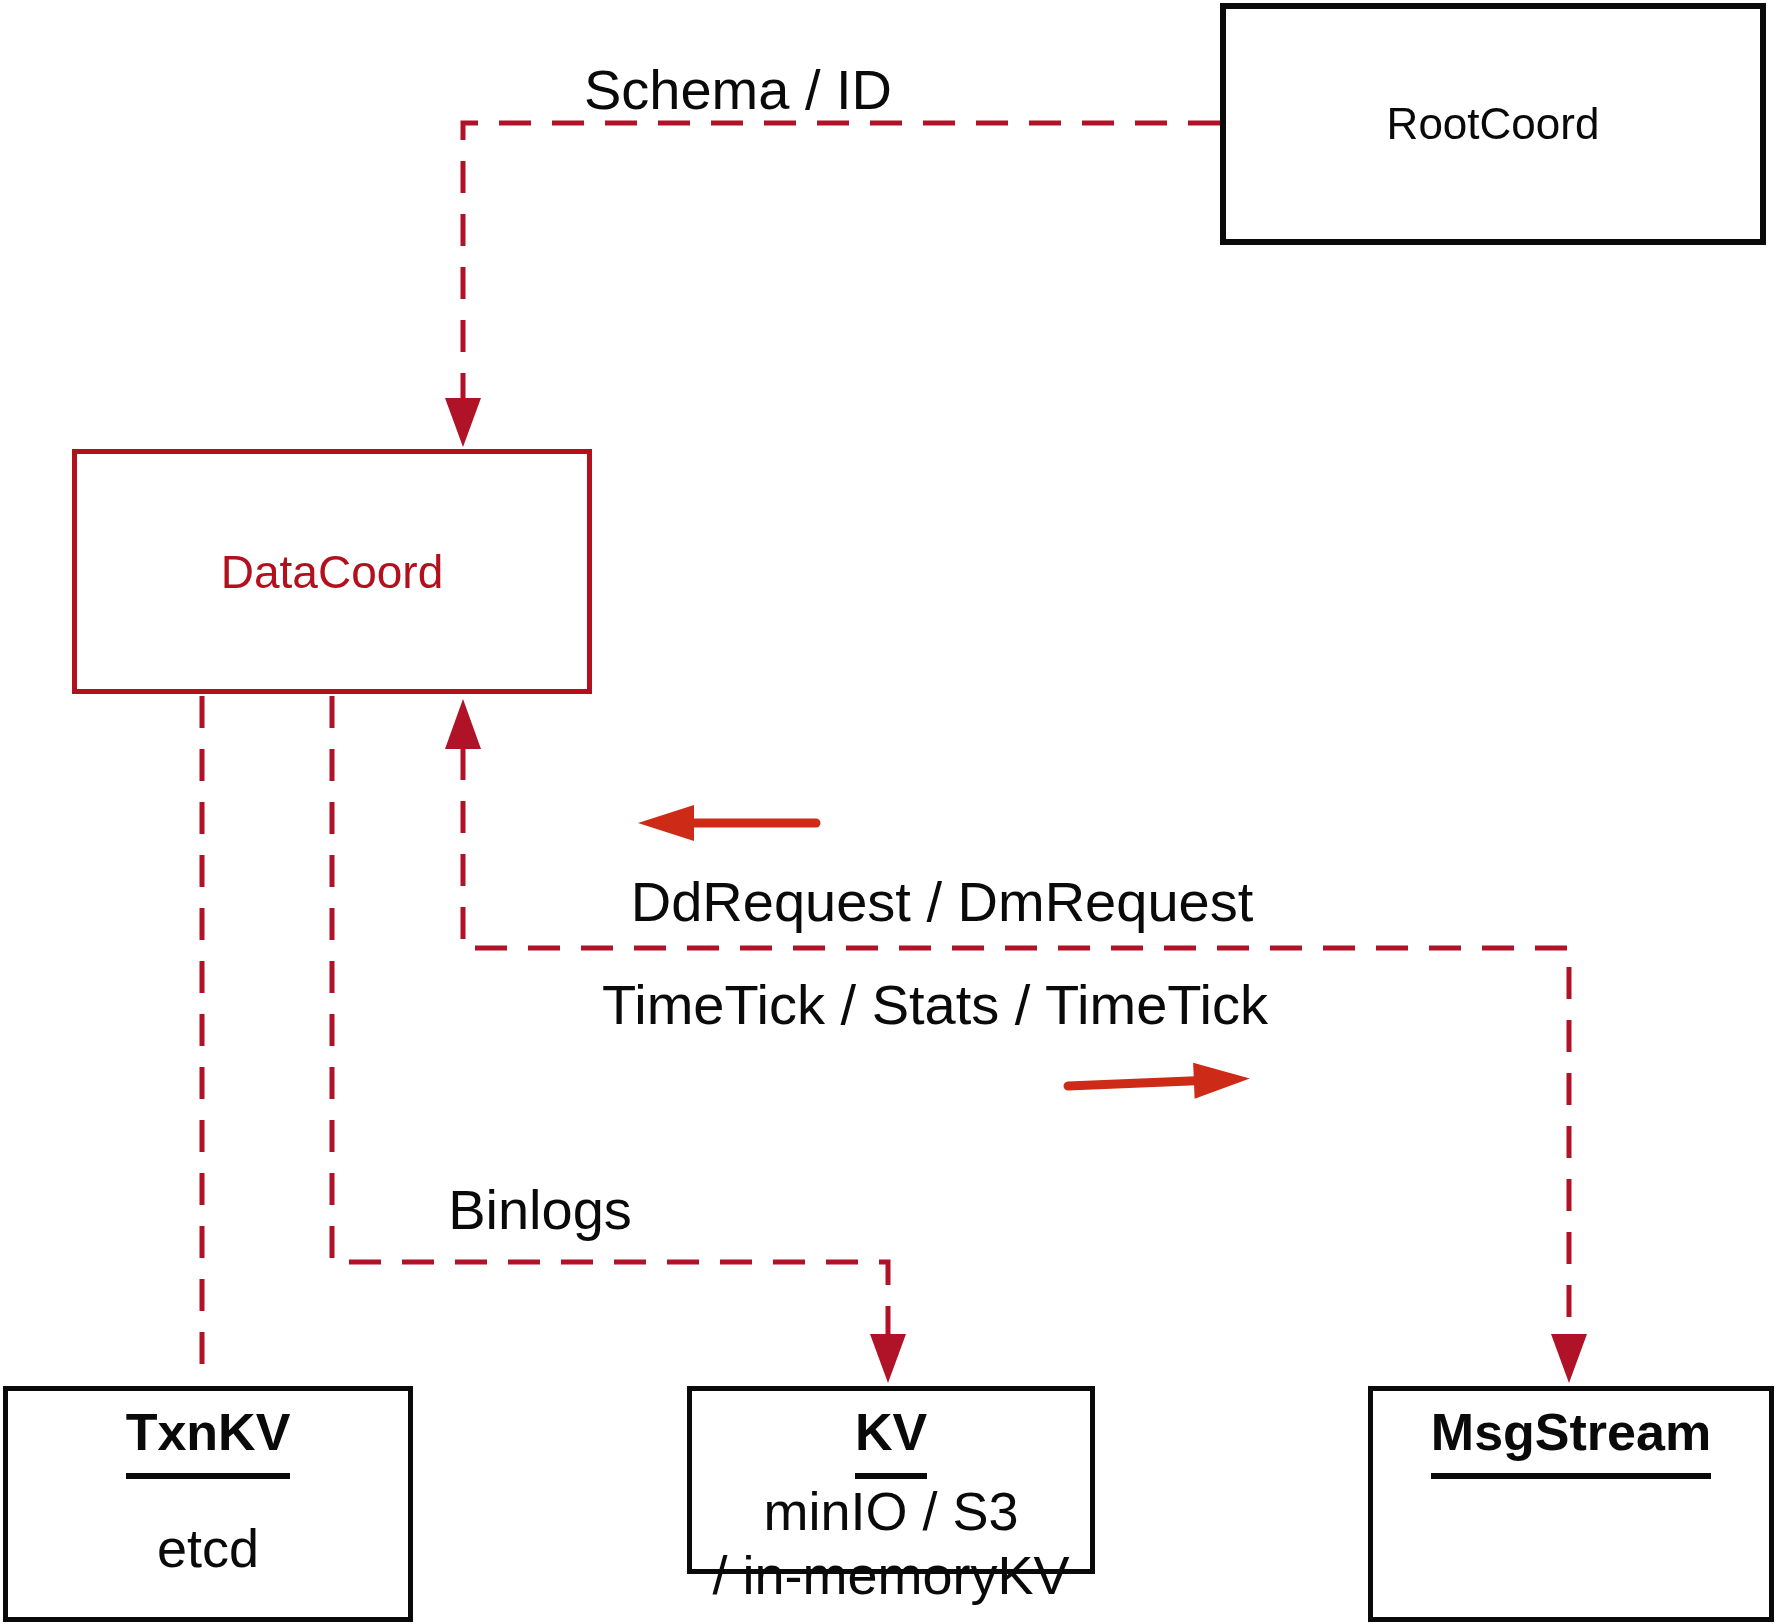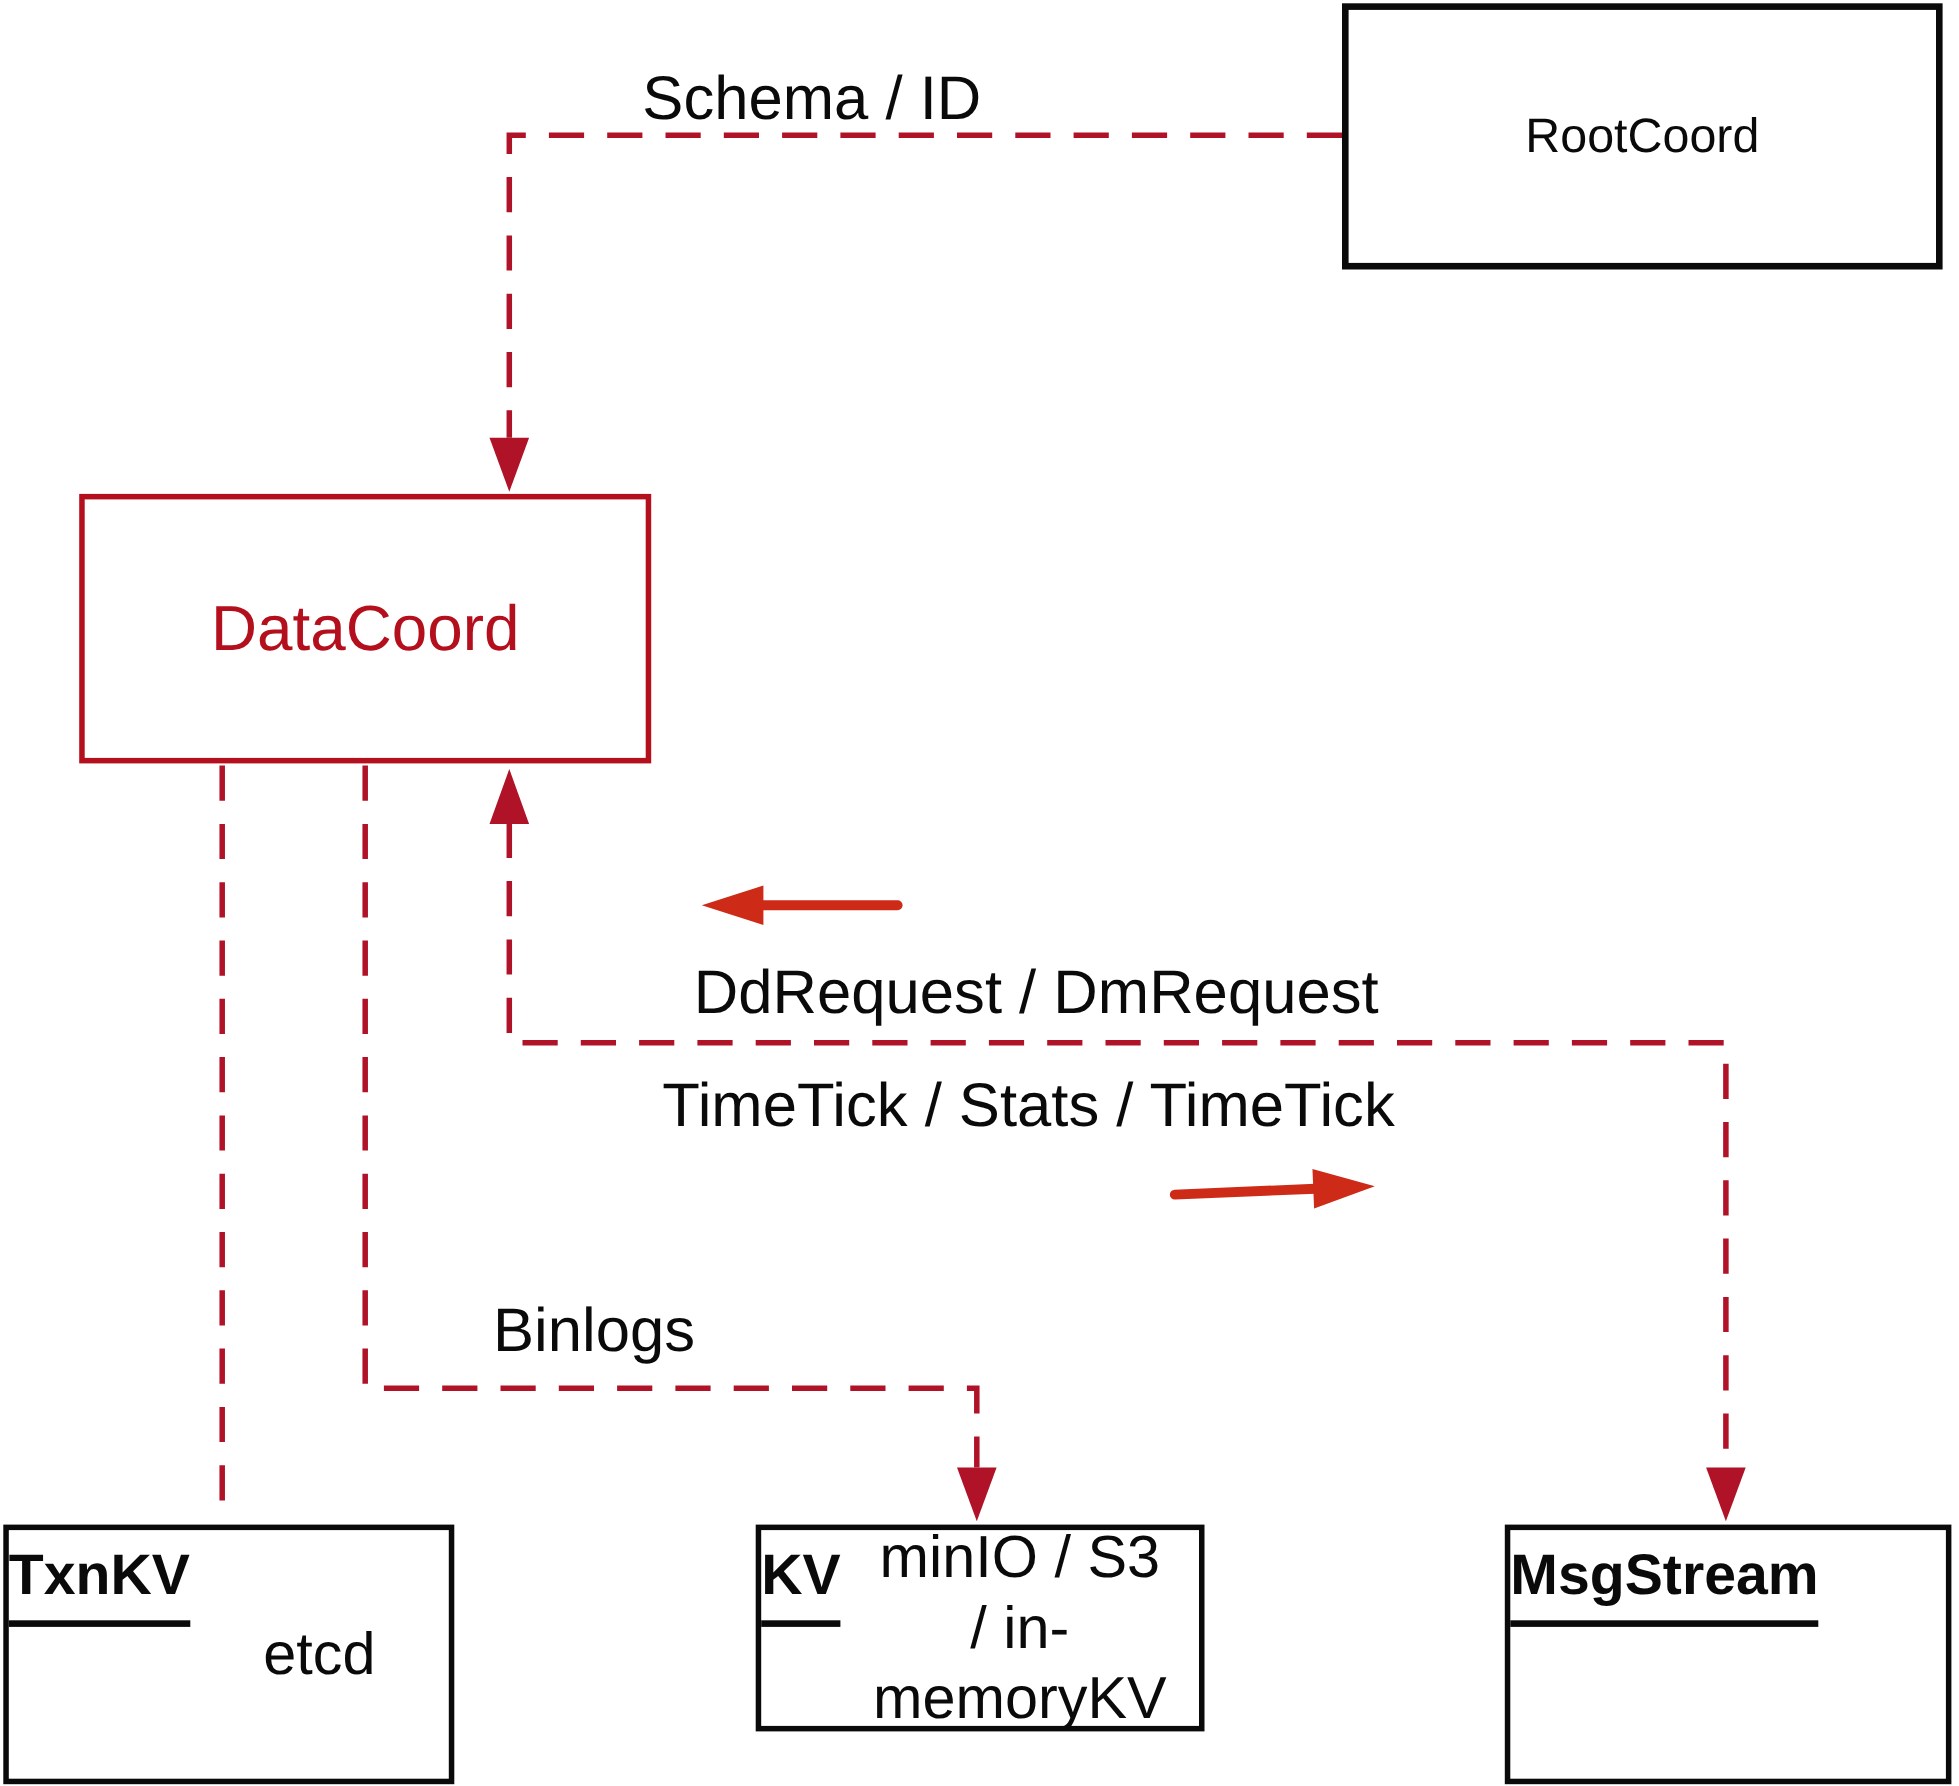--- a/index.html
+++ b/index.html
@@ -31,25 +31,25 @@
 
   .node{position:absolute;box-sizing:border-box;background:var(--bg);}
   .node-plain{
     border:6px solid var(--border-black);
     display:flex;align-items:center;justify-content:center;
     font-size:44px;color:var(--text-black);
   }
   .node-red{
     border:5px solid var(--datacoord-red);
     display:flex;align-items:center;justify-content:center;
-    font-size:58px;color:var(--datacoord-red);
+    font-size:46px;color:var(--datacoord-red);
   }
   .node-table{
     border:5px solid var(--border-black);
-    display:flex;flex-direction:row;
+    display:flex;flex-direction:column;align-items:center;
   }
   .node-table .hdr{
     height:82px;flex:0 0 auto;
     border-bottom:6px solid var(--border-black);
     display:flex;align-items:center;justify-content:center;
     font-size:52px;font-weight:bold;color:var(--text-black);
   }
   .node-table .bdy{
     flex:1 1 auto;
     display:flex;flex-direction:column;align-items:center;justify-content:center;

